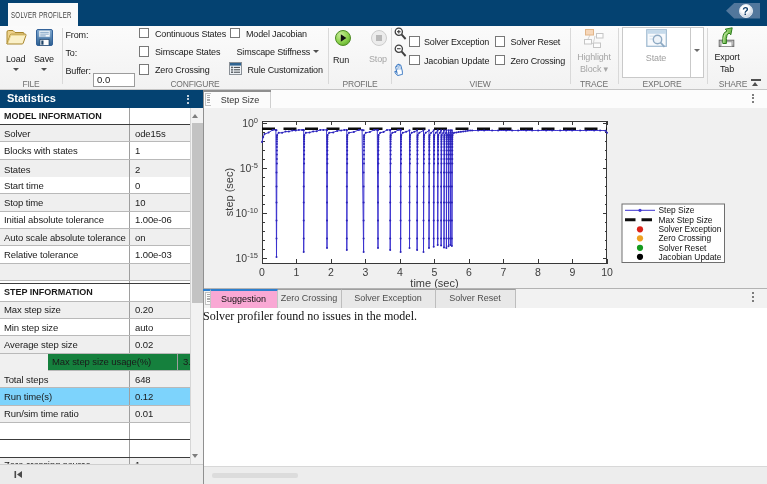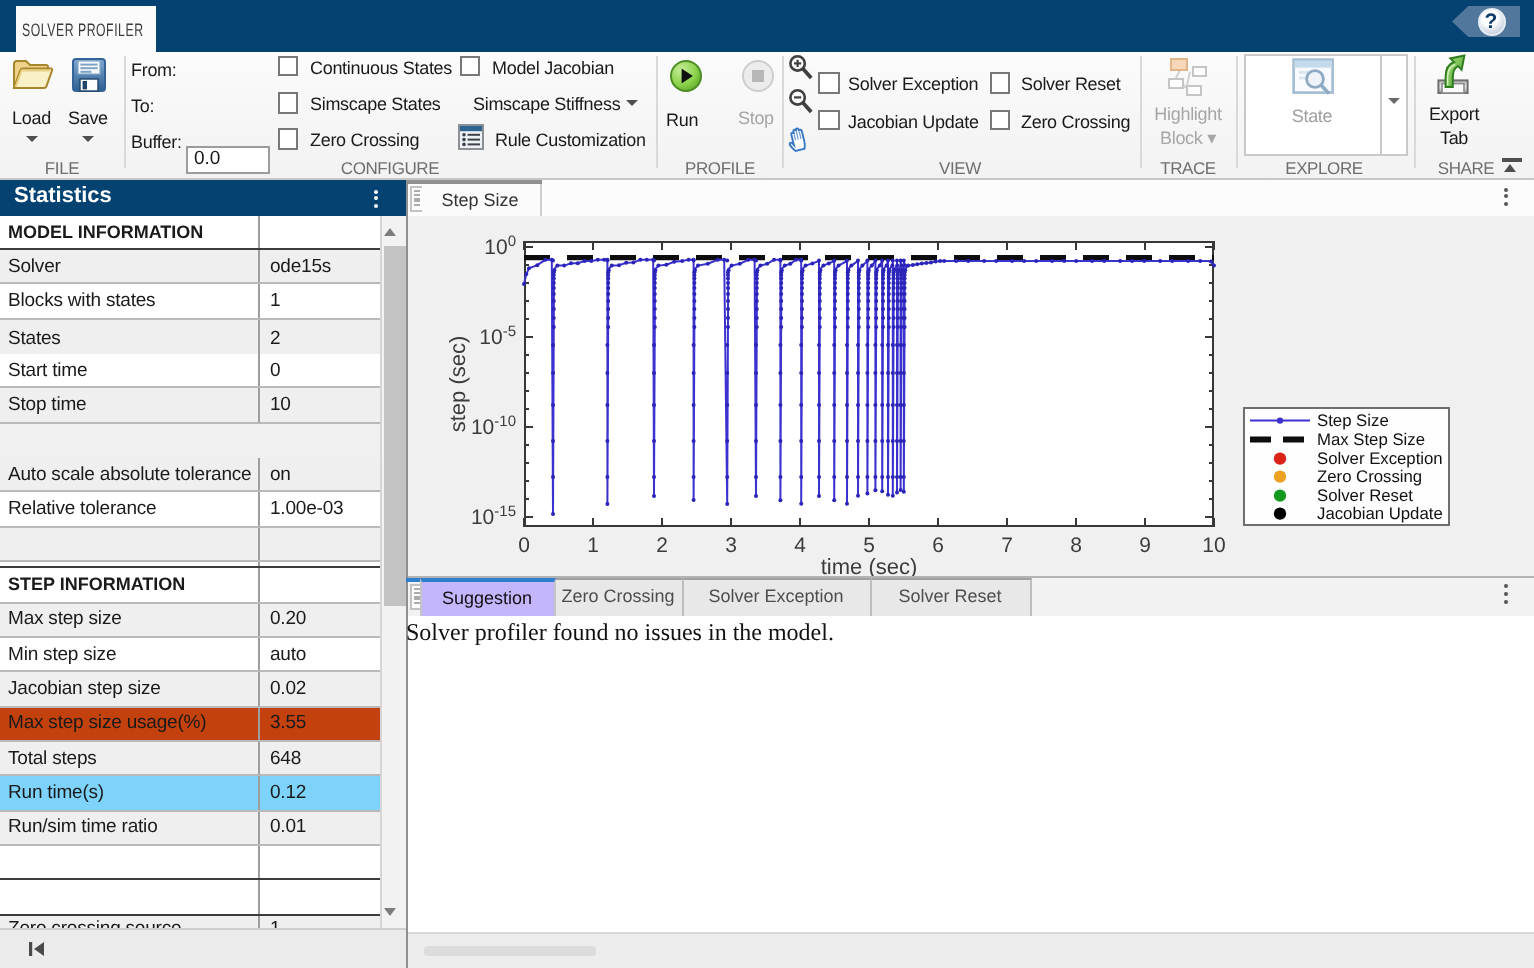--- a/index.html
+++ b/index.html
@@ -30,21 +30,21 @@
 .sbthumb{left:191.5px;top:123px;width:11px;height:180px;background:#c3c3c3;}
 .uar{width:0;height:0;border-left:3.8px solid transparent;border-right:3.8px solid transparent;border-bottom:4.2px solid #7d7d7d;}
 .dnar{width:0;height:0;border-left:3.8px solid transparent;border-right:3.8px solid transparent;border-top:4.2px solid #7d7d7d;}
 .lstrip{left:0;top:463.5px;width:202.5px;height:20.5px;background:#ebebeb;border-top:1px solid #cfcfcf;}
 .vdivider{left:202.5px;top:90px;width:1.5px;height:394px;background:#909090;}
 .ttabbar{left:204px;top:90px;width:563px;height:17.5px;background:#fcfcfc;}
 .ttabtop{left:203px;top:89.5px;width:68px;height:2px;background:#8f8f8f;}
 .steptab{left:210.5px;top:91.5px;width:60px;height:16px;background:#fbfbfb;border-right:1px solid #cfcfcf;font-size:9px;color:#333;text-align:center;line-height:16px;}
 .btabbar{left:203.5px;top:288px;width:563.5px;height:20px;background:#f2f2f2;border-top:1px solid #b3b3b3;}
 .btab{position:absolute;top:289px;height:19px;font-size:9px;text-align:center;line-height:17px;}
-.btact{background:#c4b5fd;border-top:2.5px solid #2e7fcd;border-left:1px solid #c4c4c4;border-right:1px solid #c4c4c4;color:#111;}
+.btact{background:#f9a8d4;border-top:2.5px solid #2e7fcd;border-left:1px solid #c4c4c4;border-right:1px solid #c4c4c4;color:#111;}
 .btin{background:#e8e8e8;border-top:1.5px solid #9f9f9f;border-right:1px solid #bdbdbd;color:#4d4d4d;line-height:16px;}
 .bcontent{left:204px;top:308px;width:563px;height:158px;background:#fff;}
 .sugtext{left:203px;top:309px;font-family:"Liberation Serif",serif;font-size:12px;color:#111;}
 .bstrip{left:204px;top:466px;width:563px;height:18px;background:#ededed;border-top:1px solid #d8d8d8;}
 .bthumb{left:212px;top:472.5px;width:86px;height:5px;background:#dcdcdc;border-radius:2px;}
 </style></head>
 <body>
 <div class="abs topbar"></div>
 <div class="abs apptab">
     <span>SOLVER PROFILER</span>
@@ -225,20 +225,24 @@
       <span class="c2">2</span>
     </div>
 <div class="tr" style="top:69.45px;height:17.35px;background:#ffffff;border-bottom:1px solid #b9b9b9;">
       <span class="c1">Start time</span>
       <span class="c2">0</span>
     </div>
 <div class="tr" style="top:86.80000000000001px;height:17.35px;background:#efefef;border-bottom:1px solid #b9b9b9;">
       <span class="c1">Stop time</span>
       <span class="c2">10</span>
     </div>
+<div class="tr" style="top:104.15px;height:17.35px;background:#ffffff;border-bottom:1px solid #b9b9b9;">
+      <span class="c1">Initial absolute tolerance</span>
+      <span class="c2">1.00e-06</span>
+    </div>
 <div class="tr" style="top:121.5px;height:17.35px;background:#efefef;border-bottom:1px solid #b9b9b9;">
       <span class="c1">Auto scale absolute tolerance</span>
       <span class="c2">on</span>
     </div>
 <div class="tr" style="top:138.85px;height:17.35px;background:#ffffff;border-bottom:1px solid #b9b9b9;">
       <span class="c1">Relative tolerance</span>
       <span class="c2">1.00e-03</span>
     </div>
 <div class="tr" style="top:156.2px;height:17.35px;background:#efefef;border-bottom:1px solid #b9b9b9;">
       <span class="c1"></span>
@@ -254,24 +258,24 @@
     </div>
 <div class="tr" style="top:194.09999999999997px;height:17.35px;background:#efefef;border-bottom:1px solid #b9b9b9;">
       <span class="c1">Max step size</span>
       <span class="c2">0.20</span>
     </div>
 <div class="tr" style="top:211.44999999999996px;height:17.35px;background:#ffffff;border-bottom:1px solid #b9b9b9;">
       <span class="c1">Min step size</span>
       <span class="c2">auto</span>
     </div>
 <div class="tr" style="top:228.79999999999995px;height:17.35px;background:#efefef;border-bottom:1px solid #b9b9b9;">
-      <span class="c1">Jacobian step size</span>
+      <span class="c1">Average step size</span>
       <span class="c2">0.02</span>
     </div>
-<div class="tr" style="top:246.14999999999995px;height:17.35px;background:#c2410c;border-bottom:1px solid #b9b9b9;">
+<div class="tr" style="top:246.14999999999995px;height:17.35px;background:#15803d;border-bottom:1px solid #b9b9b9;margin-left:48px;">
       <span class="c1">Max step size usage(%)</span>
       <span class="c2">3.55</span>
     </div>
 <div class="tr" style="top:263.49999999999994px;height:17.35px;background:#efefef;border-bottom:1px solid #b9b9b9;">
       <span class="c1">Total steps</span>
       <span class="c2">648</span>
     </div>
 <div class="tr" style="top:280.84999999999997px;height:17.35px;background:#7dd3fc;border-bottom:1px solid #b9b9b9;">
       <span class="c1">Run time(s)</span>
       <span class="c2">0.12</span>

